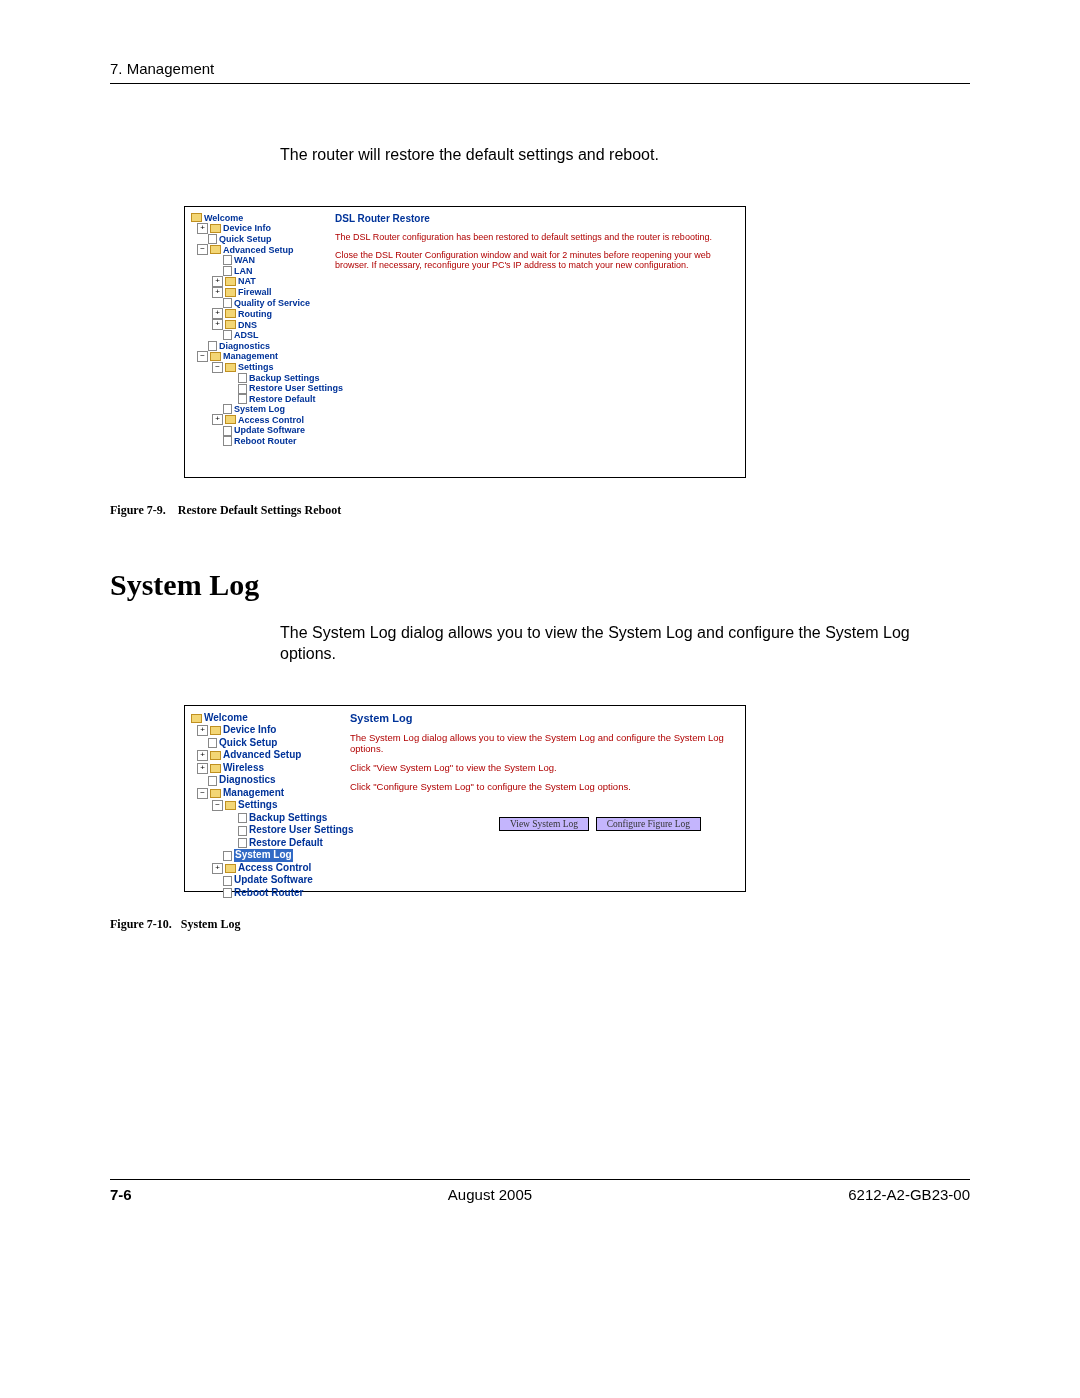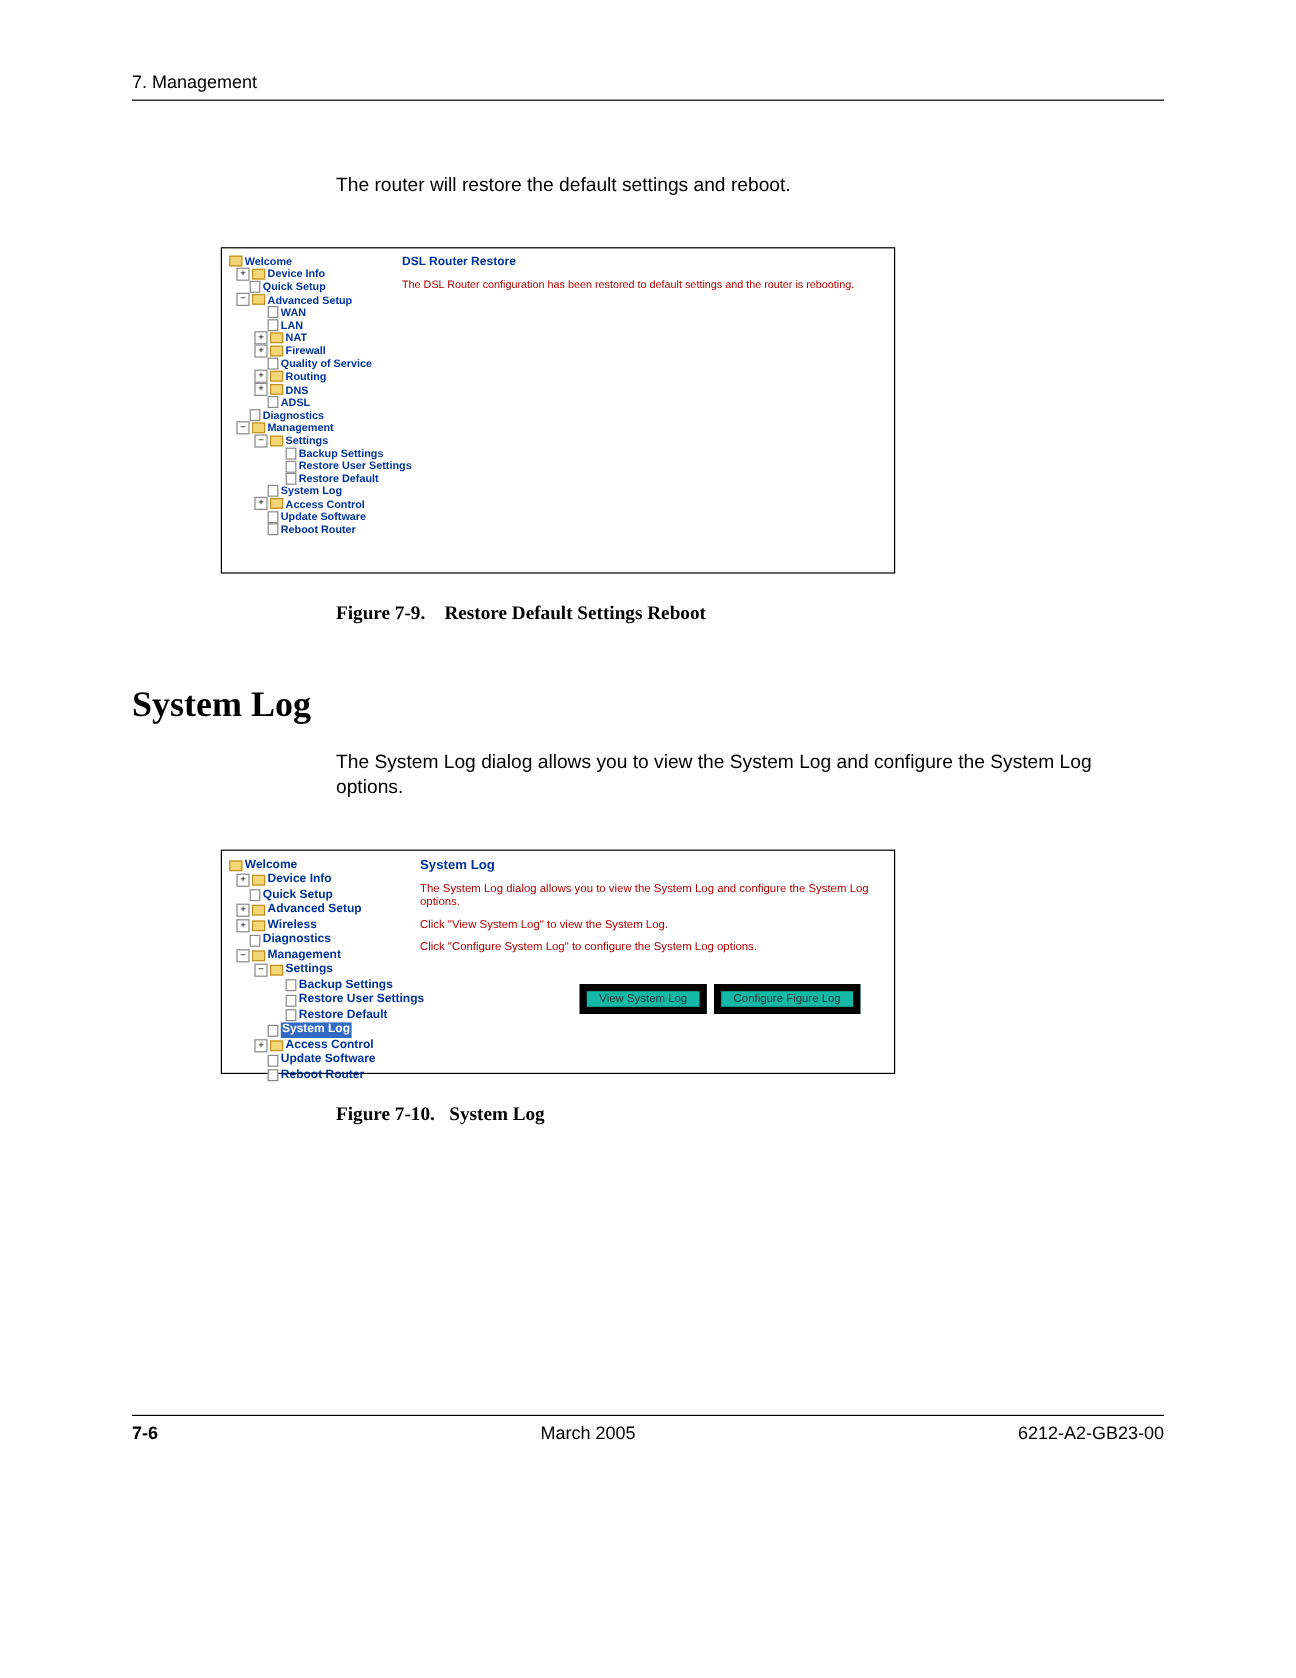--- a/index.html
+++ b/index.html
@@ -111,38 +111,37 @@
   .content-title {
     color: #003399;
     font-weight: bold;
     font-size: 10px;
     margin-bottom: 8px;
   }
   .cp2 .content-title { font-size: 11px; }
   .content-text { margin-bottom: 8px; }
   .btn {
     display: inline-block;
-    background: #14b8a6;
-    border: 6px solid #000000;
+    background: #c4b5fd;
+    border: 1px solid #000000;
     font-size: 9.5px;
     color: #333;
     padding: 1px 10px;
     margin: 0 2px;
-    font-family: Liberation Sans, sans-serif;
+    font-family: Liberation Serif, serif;
   }
   .btn-row {
     text-align: center;
     margin-top: 25px;
     padding-left: 110px;
   }
   .figure-caption {
     font-family: "Times New Roman", Times, serif;
     font-weight: bold;
-    font-size: 16px;
-    margin-left: 170px;
+    font-size: 12px;
     margin-bottom: 50px;
   }
   .section-heading {
     font-family: "Times New Roman", Times, serif;
     font-size: 30px;
     font-weight: bold;
     margin-bottom: 20px;
   }
   .footer {
     position: absolute;
@@ -289,20 +288,21 @@
         </div>
       <div class="tree-row">
           <span class="spacer" style="width:32px"></span>
           <span class="ic page-ic"></span>
           <span>Reboot Router</span>
         </div>
     </div>
     <div class="content-pane cp1">
       <div class="content-title">DSL Router Restore</div>
       <div class="content-text">The DSL Router configuration has been restored to default settings and the router is rebooting.</div>
+      <div class="content-text">Close the DSL Router Configuration window and wait for 2 minutes before reopening your web browser. If necessary, reconfigure your PC's IP address to match your new configuration.</div>
     </div>
   </div>
   <div class="figure-caption">
     <span>Figure 7-9.</span>&nbsp;&nbsp;&nbsp;&nbsp;<span>Restore Default Settings Reboot</span>
   </div>
 
   <div class="section-heading">System Log</div>
   <div class="body-text">The System Log dialog allows you to view the System Log and configure the System Log options.</div>
 
   <div class="figure-box fig2">
@@ -401,16 +401,16 @@
   </div>
   <div class="figure-caption">
     <span>Figure 7-10.</span>&nbsp;&nbsp;&nbsp;<span>System Log</span>
   </div>
 </div>
 
 <div class="footer">
   <hr class="footer-rule">
   <div class="footer-row">
     <span class="footer-page">7-6</span>
-    <span>March 2005</span>
+    <span>August 2005</span>
     <span>6212-A2-GB23-00</span>
   </div>
 </div>
 
 </body></html>

